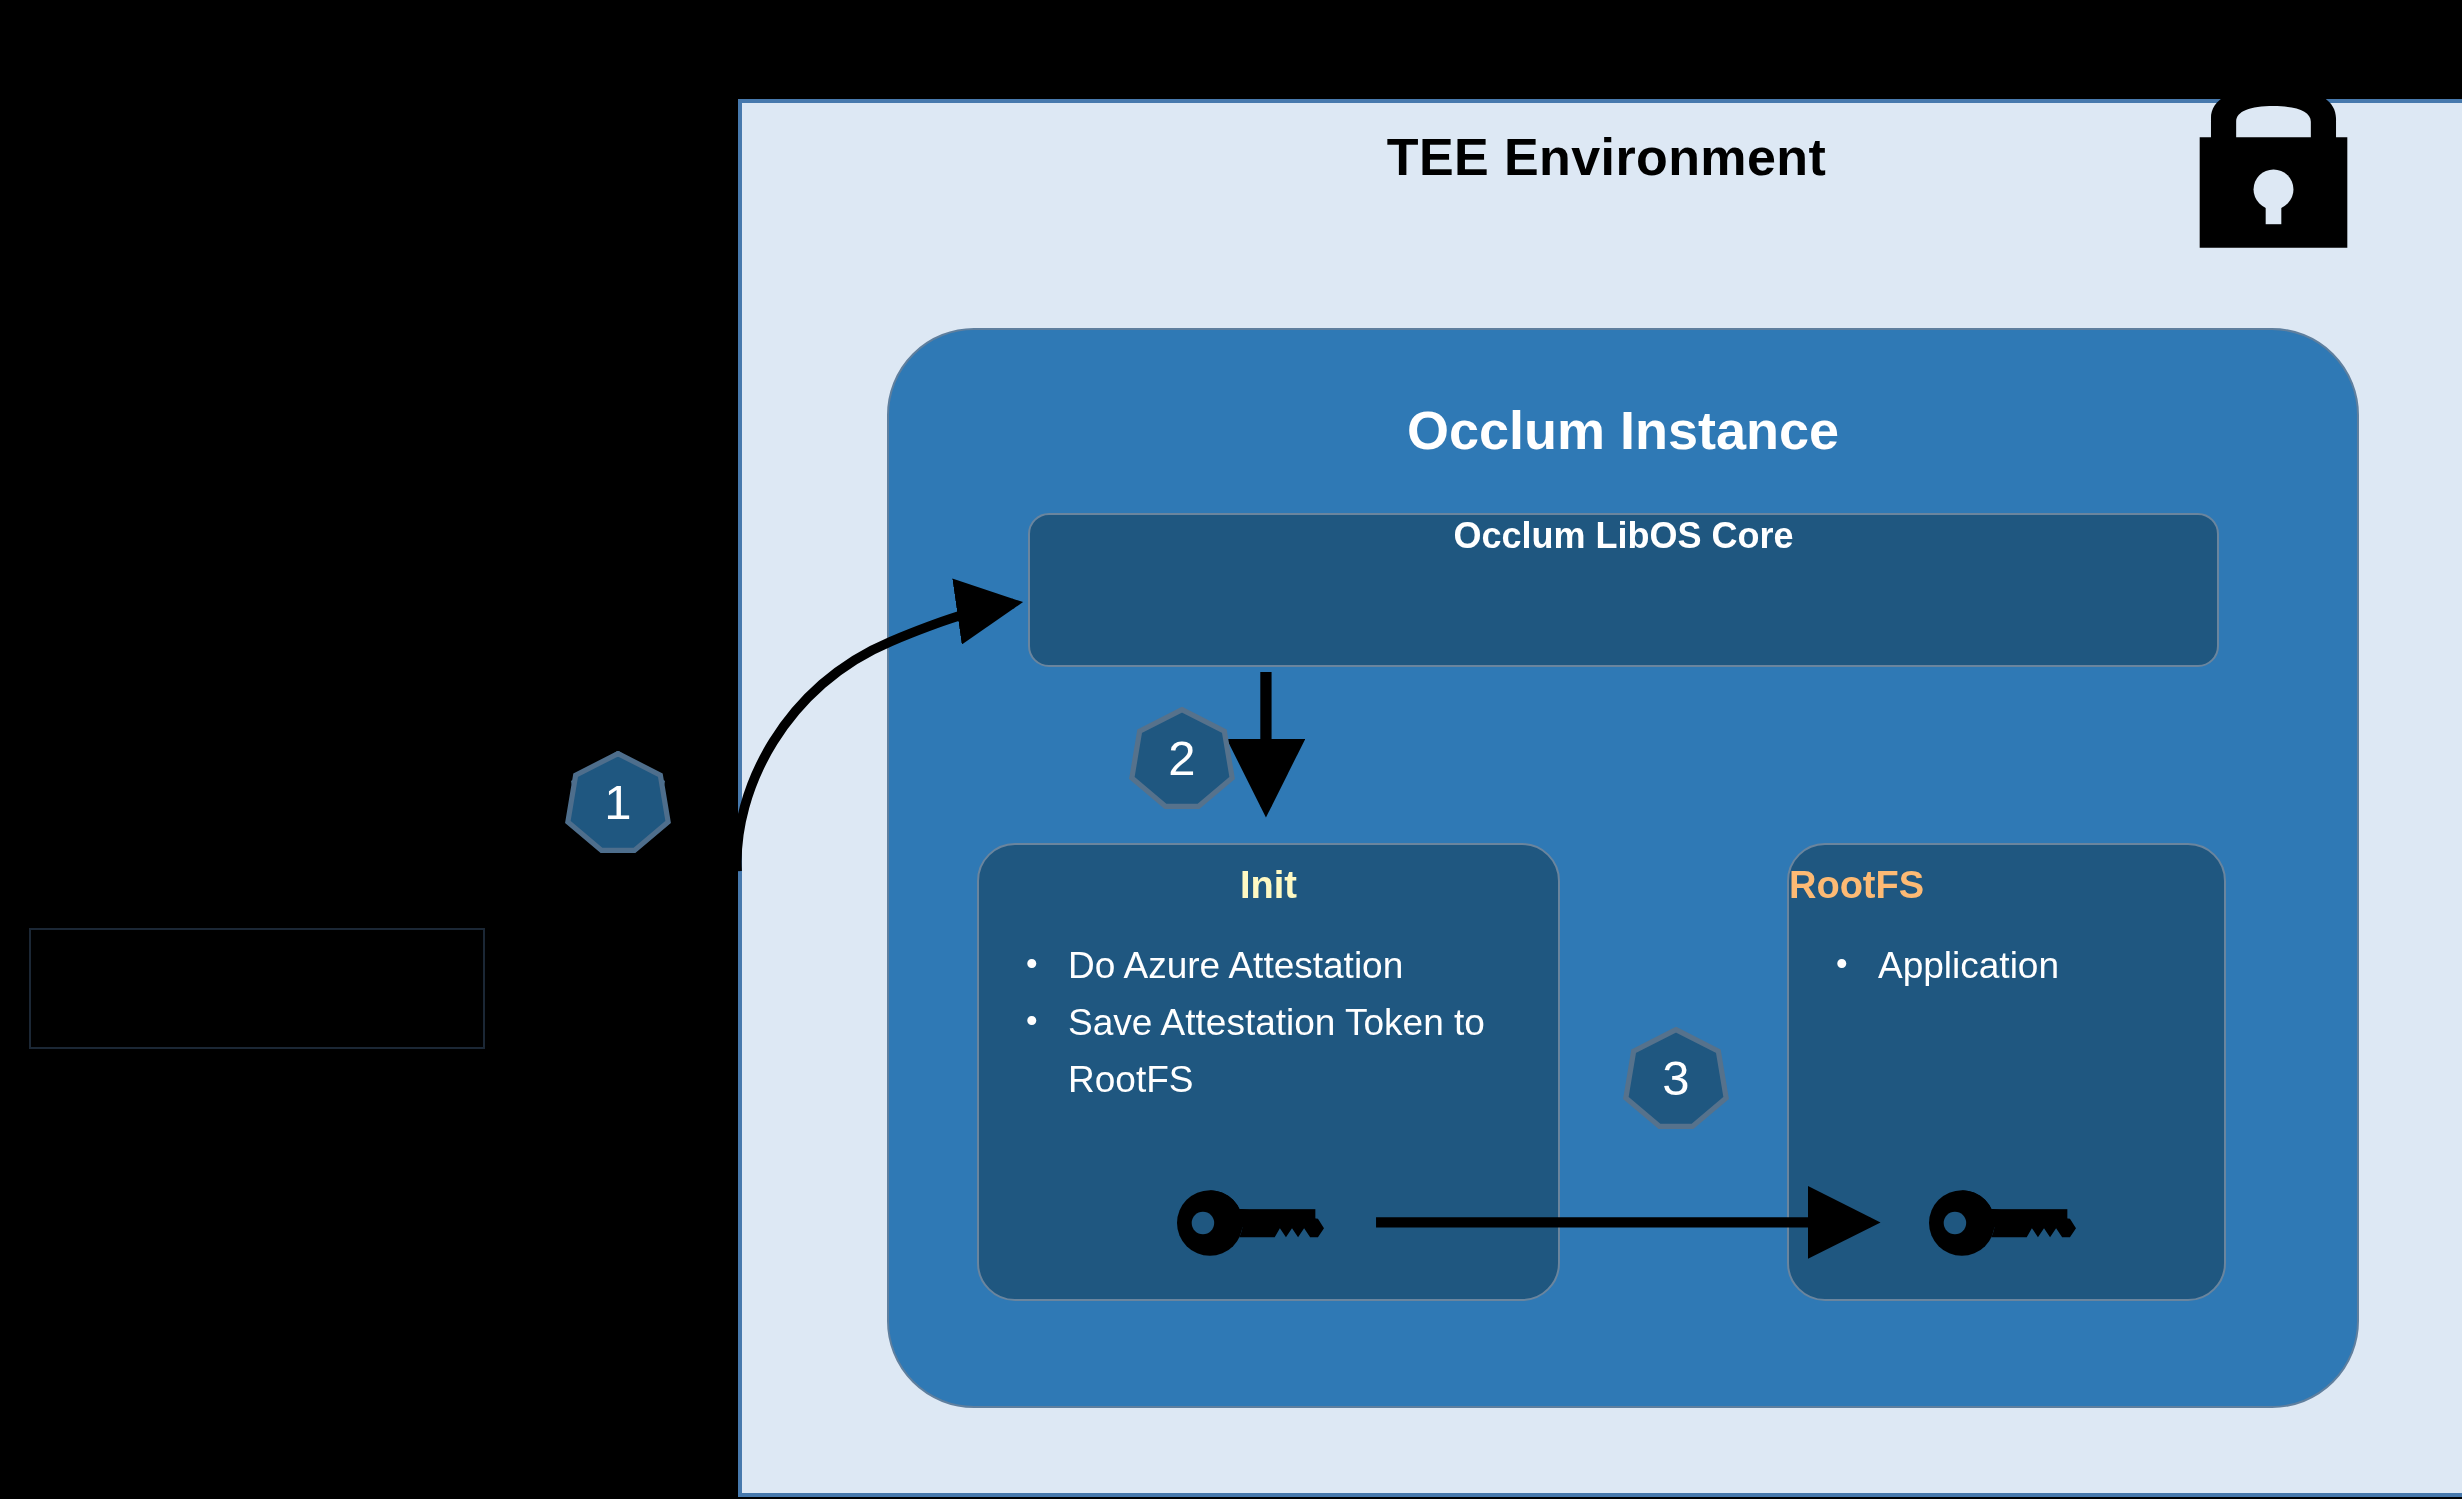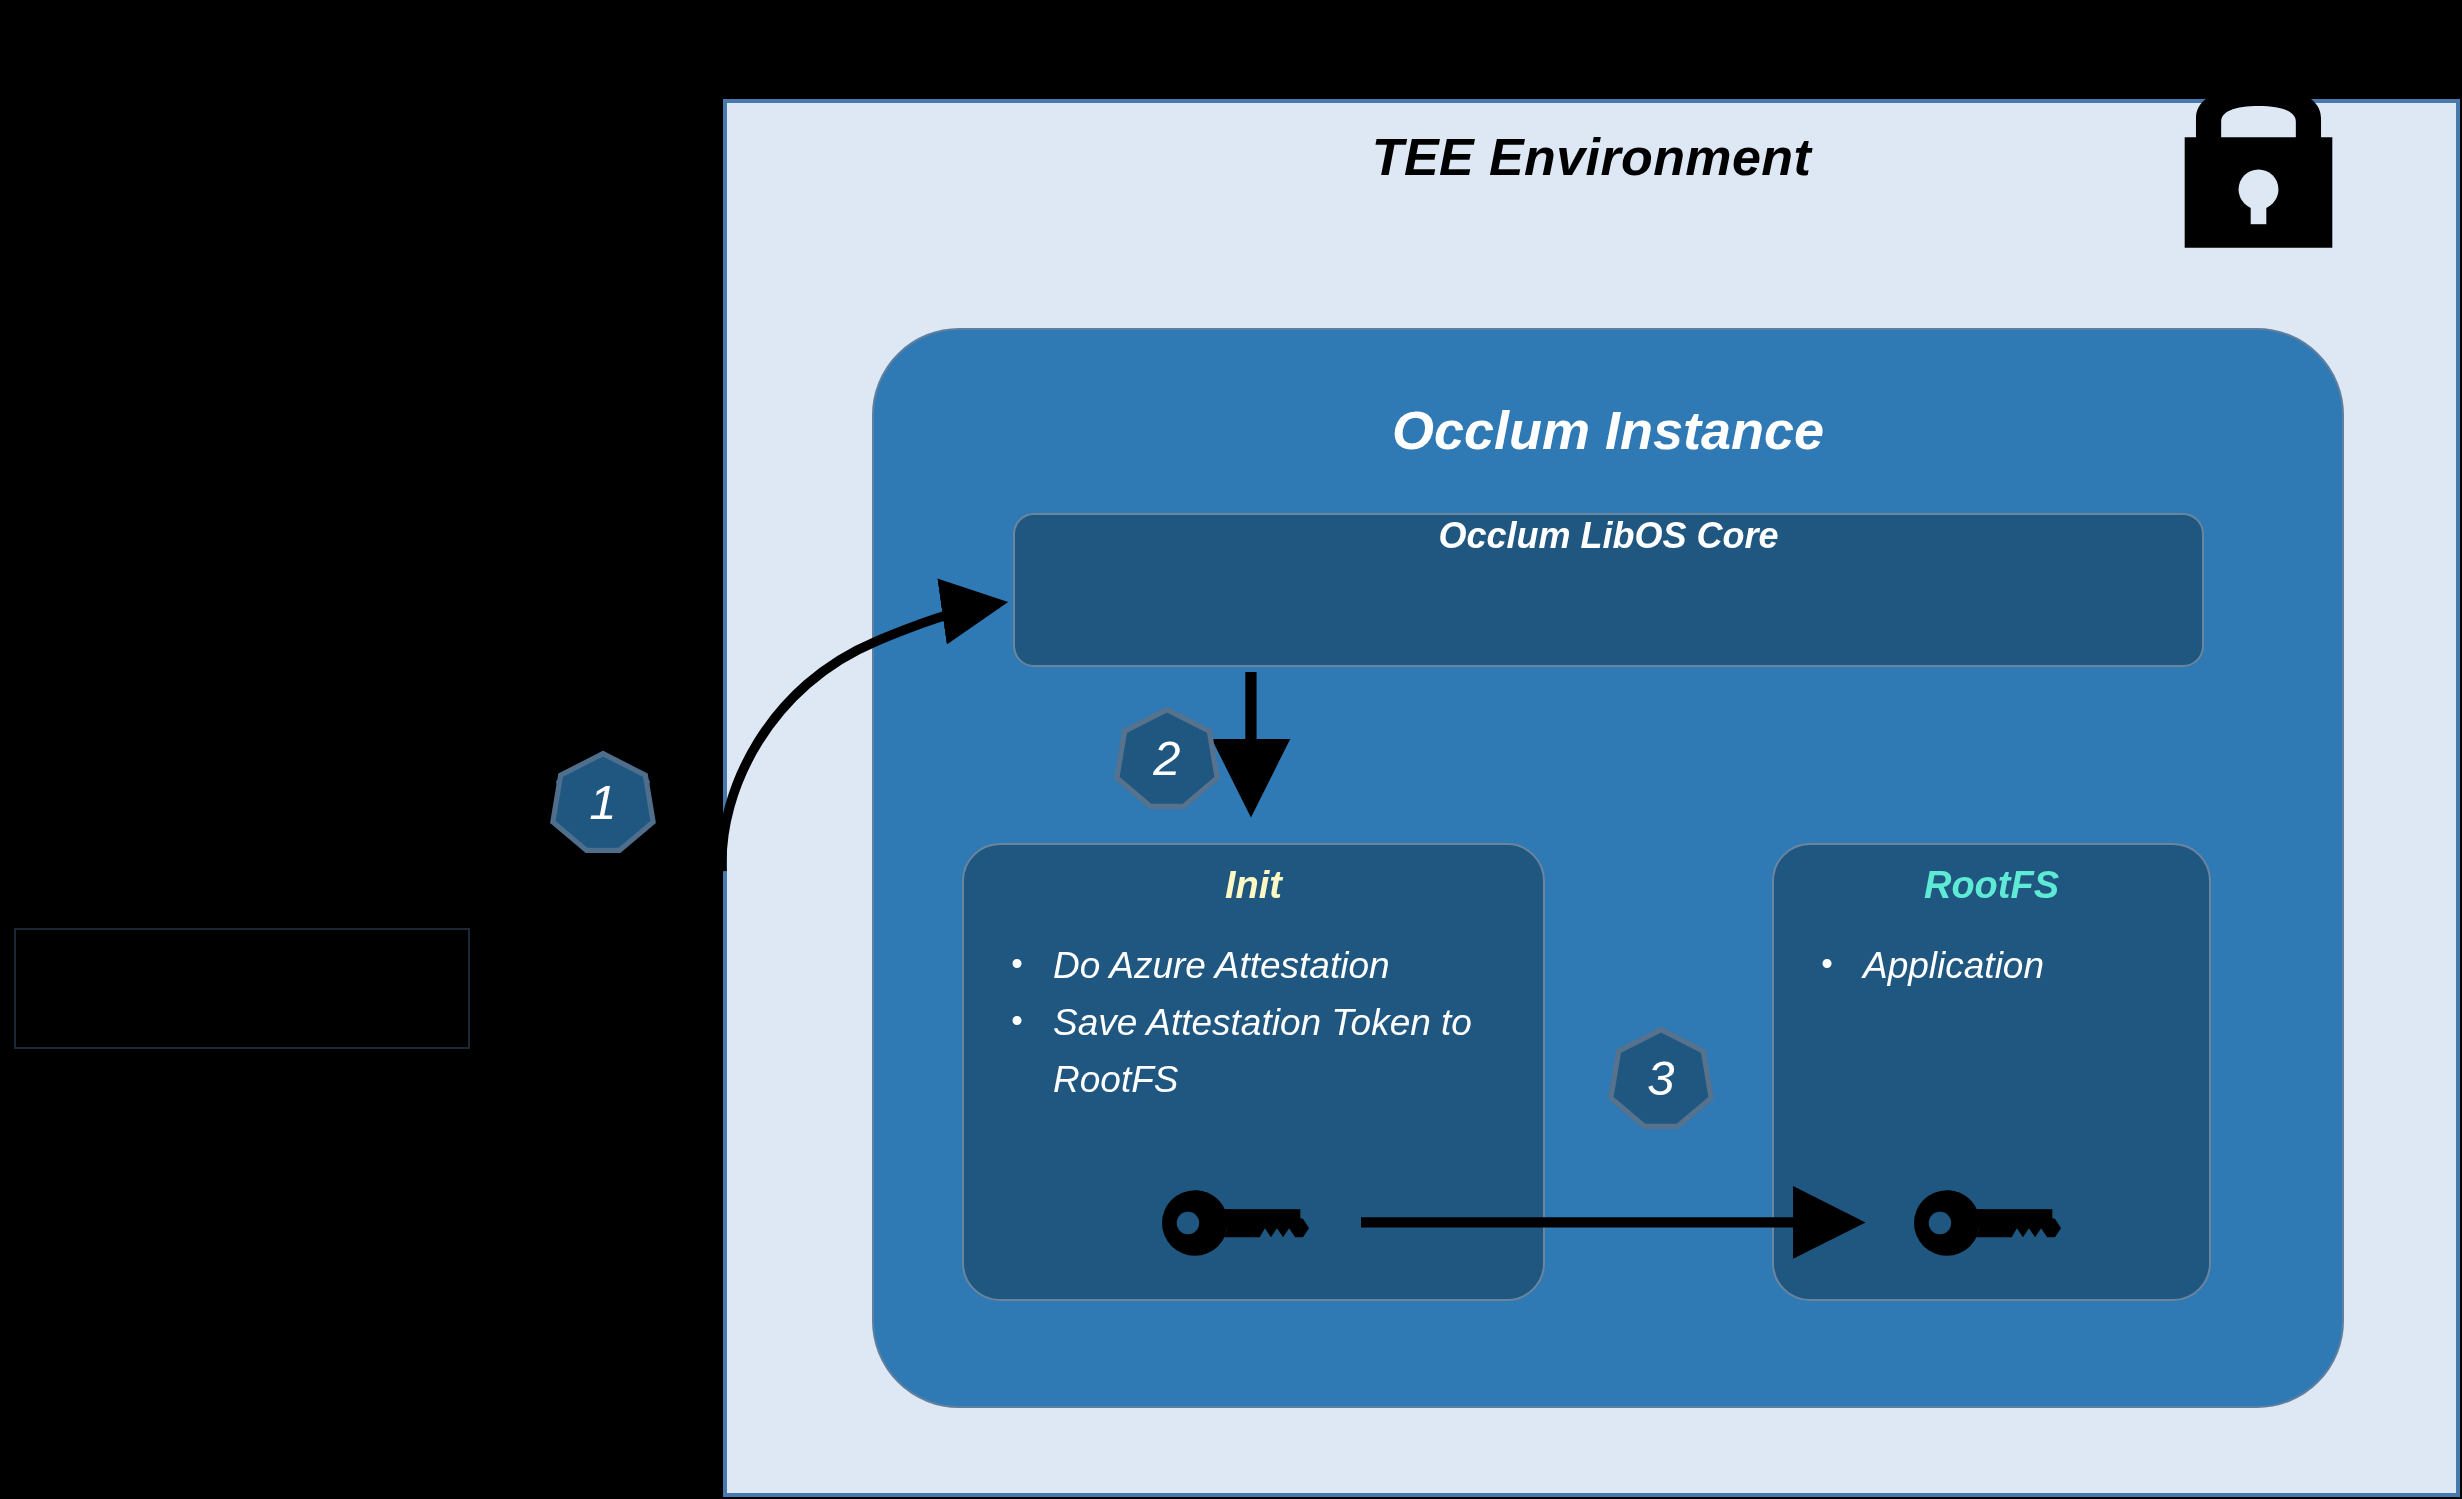--- a/index.html
+++ b/index.html
@@ -12,25 +12,24 @@
     width: 2462px;
     height: 1499px;
     position: relative;
     overflow: hidden;
     font-family: "Liberation Sans", sans-serif;
     -webkit-font-smoothing: antialiased;
   }
 
   #stage {
     position: absolute;
-    left: 0; top: 0;
+    left: 15px; top: 0;
     width: 2240px;
     height: 1499px;
     background: #000000;
-    font-style: italic;
   }
 
   
   .left-placeholder {
     position: absolute;
     left: 14px;
     top: 928px;
     width: 456px;
     height: 121px;
     background: #000000;
@@ -176,24 +175,23 @@
     background: #1f5780;
     border: 2.6px solid #6a859e;
     border-radius: 38px;
     box-sizing: border-box;
   }
   .rootfs-title {
     position: absolute;
     left: 0;
     top: 19px;
     width: 100%;
-    text-align: center;
     font-size: 38px;
     font-weight: bold;
-    color: #5eead4;
+    color: #fdba74;
   }
   .rootfs-list {
     position: absolute;
     left: 35px;
     top: 92px;
     width: 381px;
     margin: 0;
     padding: 0;
     list-style: none;
   }

